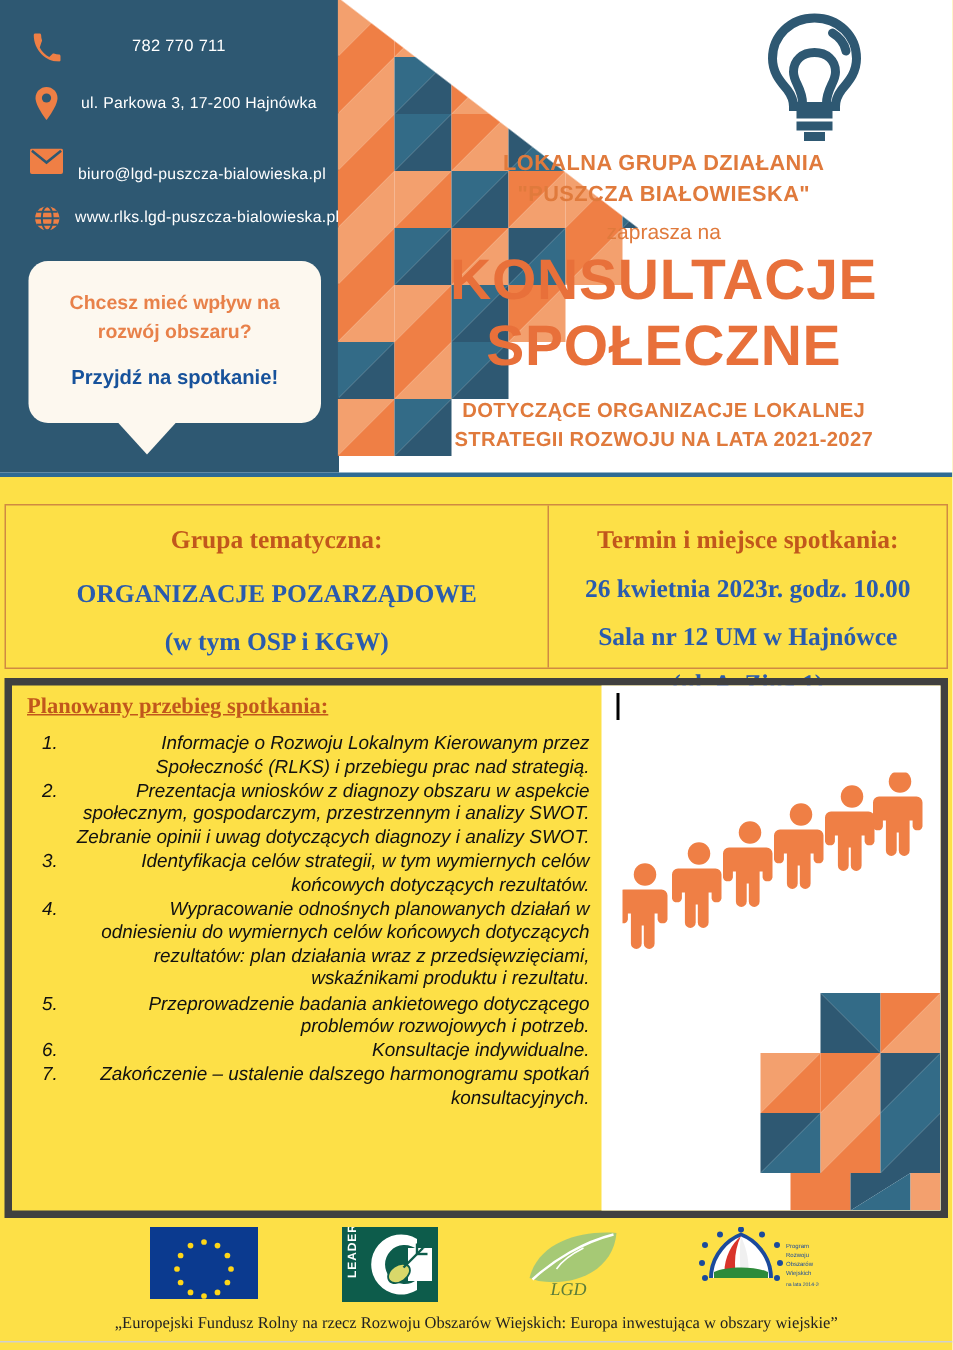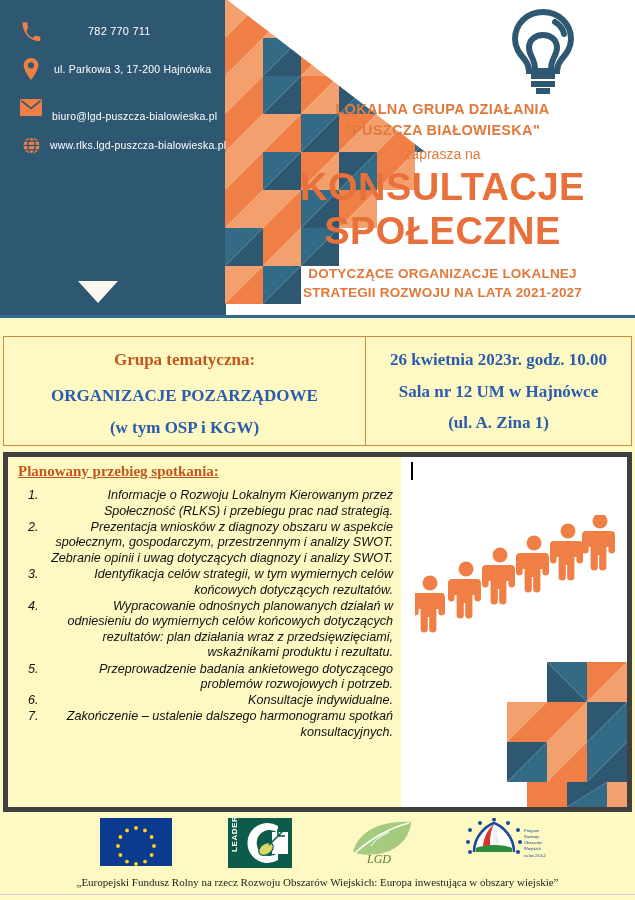--- a/index.html
+++ b/index.html
@@ -2,21 +2,21 @@
 <html><head>
 <meta charset="utf-8">
 <style>
   * { box-sizing: border-box; margin: 0; padding: 0; }
   html, body {
     width: 635px; height: 900px;
     background: #ffffff;
     font-family: "Liberation Sans", sans-serif;
     overflow: hidden;
   }
-  .poster { position: relative; width: 635px; height: 900px; background: #fef9c3; }
+  .poster { position: relative; width: 635px; height: 900px; background: #fde047; }
 
   
   .header { position: relative; width: 635px; height: 318px; background: #ffffff; overflow: hidden; }
   .header-left-panel {
     position: absolute; left: 0; top: 0; width: 226px; height: 315px;
     background: #2e5872;
   }
   
   .mosaic { position: absolute; left: 225px; top: 0; width: 410px; height: 315px; overflow: hidden; }
 
@@ -289,20 +289,27 @@
             <ellipse cx="12" cy="12" rx="4.6" ry="10.2" stroke="#2e5872"></ellipse>
             <line x1="1.8" y1="12" x2="22.2" y2="12" stroke="#2e5872"></line>
             <line x1="3.4" y1="6.5" x2="20.6" y2="6.5" stroke="#2e5872"></line>
             <line x1="3.4" y1="17.5" x2="20.6" y2="17.5" stroke="#2e5872"></line>
           </svg>
         </span>
         <span class="contact-txt">www.rlks.lgd-puszcza-bialowieska.pl</span>
       </div>
     </div>
 
+    <div class="bubble">
+      <div class="bubble-l1">
+        <span>Chcesz mieć wpływ na</span><br>
+        <span>rozwój obszaru?</span>
+      </div>
+      <div class="bubble-l2">Przyjdź na spotkanie!</div>
+    </div>
     <div class="bubble-tail"></div>
 
     <div class="bulb">
       <svg width="76" height="90" viewBox="0 0 76 90" fill="none" stroke="#2e5872" stroke-width="6">
         <path d="M38 6 C22 6 10 18 10 33 c0 10 6 16 10 21 3 4 4 7 4 11 h28 c0-4 1-7 4-11 4-5 10-11 10-21 C66 18 54 6 38 6 z"></path>
         <path d="M30 63 c0-10 -6-14 -6-21 0-8 6-13 14-13 s14 5 14 13 c0 7-6 11-6 21"></path>
         <line x1="26" y1="70" x2="50" y2="70"></line>
         <line x1="26" y1="78" x2="50" y2="78"></line>
         <line x1="31" y1="85" x2="45" y2="85"></line>
         <path d="M50 16 c5 3 8 7 9 12" stroke-linecap="round"></path>
@@ -318,20 +325,21 @@
     <div class="h-sub2">STRATEGII ROZWOJU NA LATA 2021-2027</div>
   </div>
 
   <div class="infobox">
     <div class="info-col left">
       <div class="info-head">Grupa tematyczna:</div>
       <div class="info-line a">ORGANIZACJE POZARZĄDOWE</div>
       <div class="info-line b">(w tym OSP i KGW)</div>
     </div>
     <div class="info-col right">
+      <div class="info-head">Termin i miejsce spotkania:</div>
       <div class="info-line a">26 kwietnia 2023r. godz. 10.00</div>
       <div class="info-line b">Sala nr 12 UM w Hajnówce</div>
       <div class="info-line c">(ul. A. Zina 1)</div>
     </div>
   </div>
 
   <div class="bodybox">
     <div class="agenda-col">
       <div class="agenda-head">Planowany przebieg spotkania:</div>
       <ol class="agenda-list">

